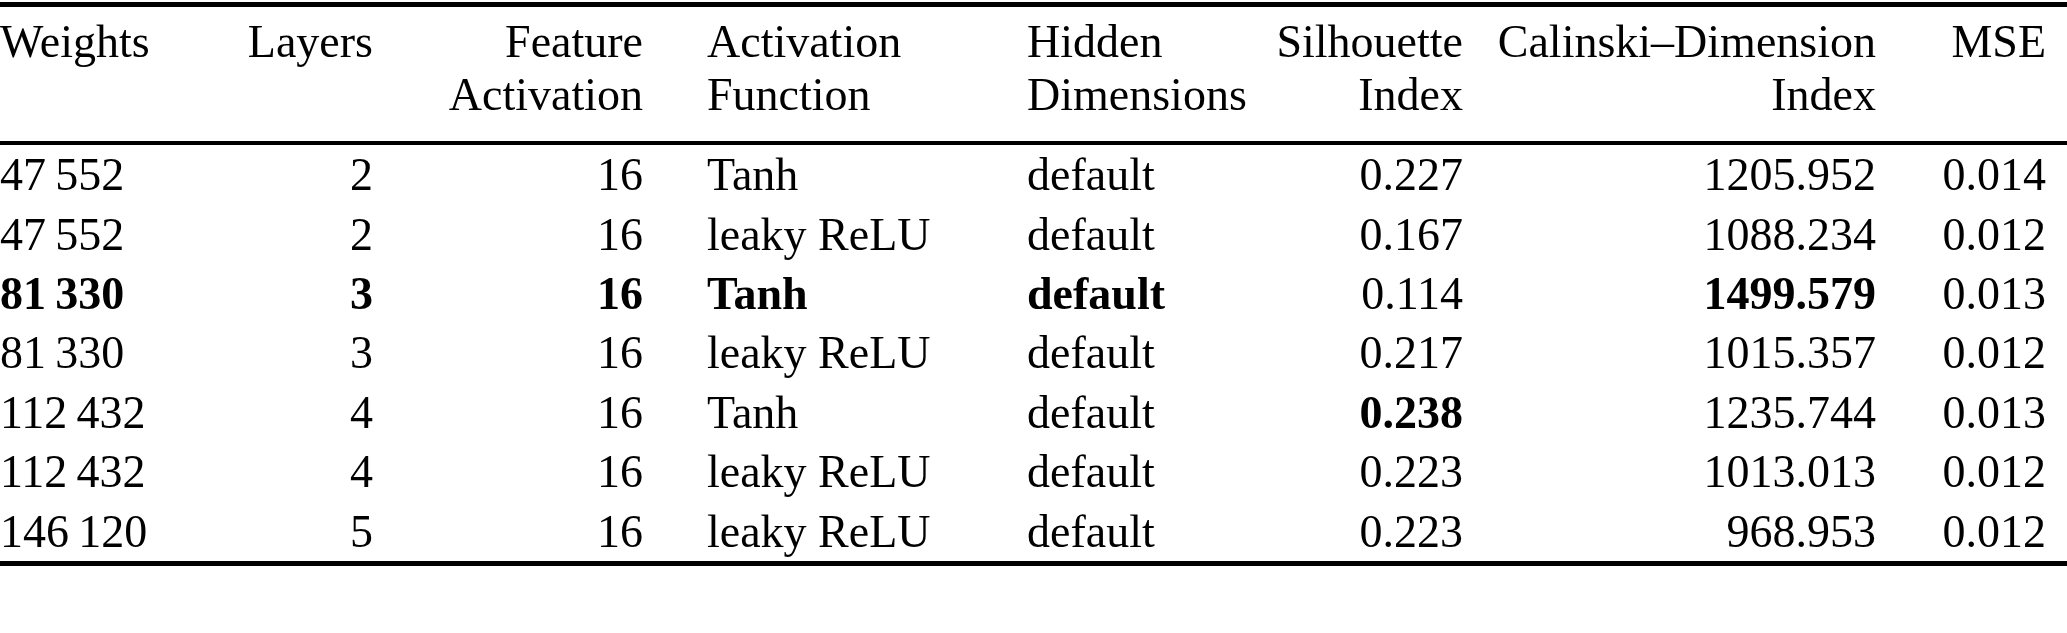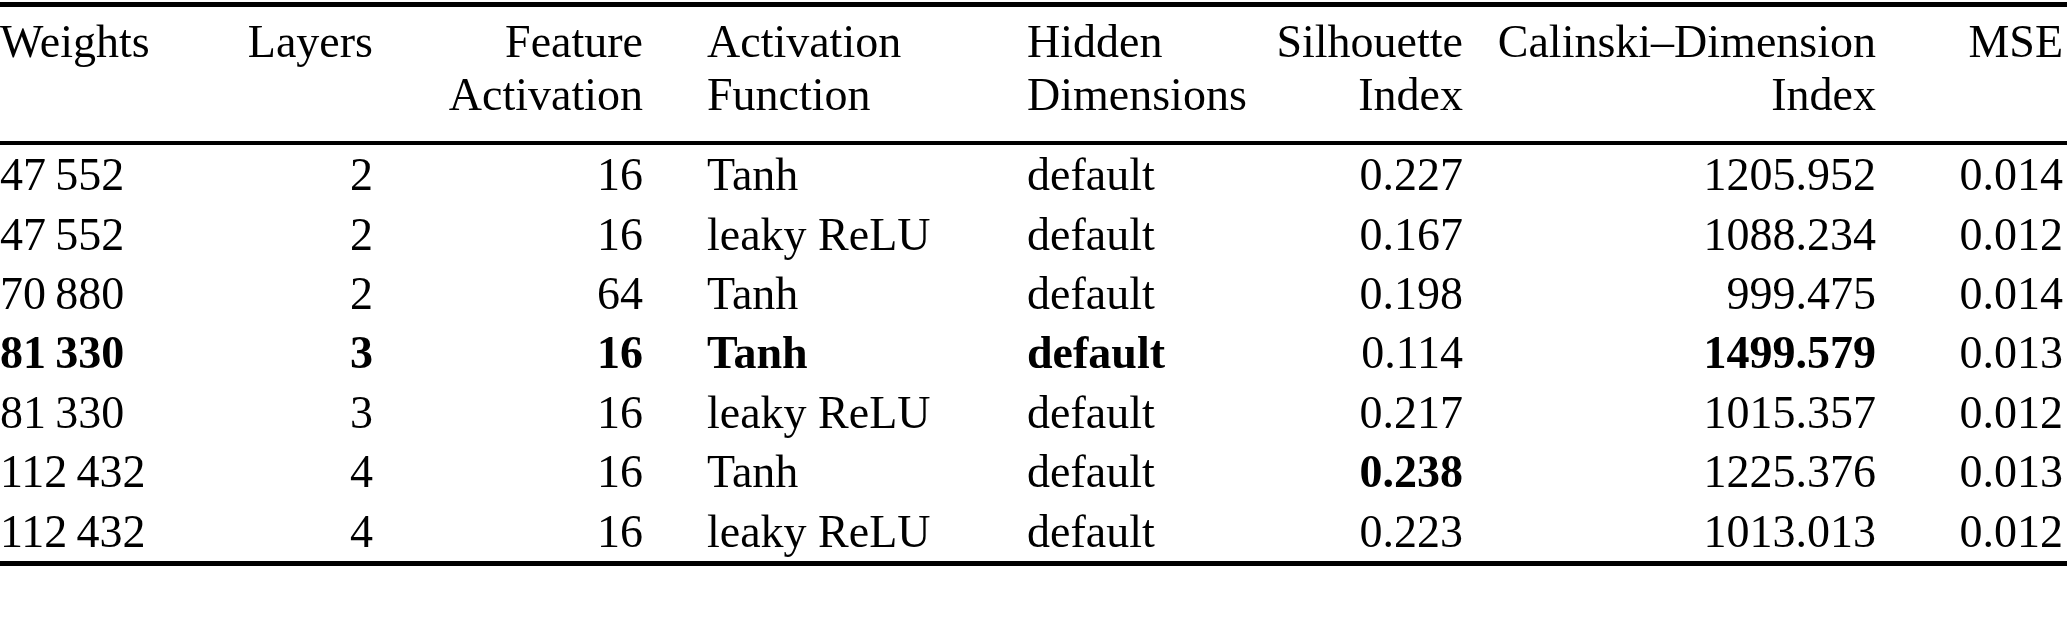--- a/index.html
+++ b/index.html
@@ -32,21 +32,21 @@
     font-size: 46px;
     height: 59.4px;
     padding: 0;
     vertical-align: middle;
     white-space: nowrap;
   }
   .align-left  { text-align: left; }
   .align-right { text-align: right; }
   .col-0 { }
   .col-3 { padding-left: 64px; }
-  .col-7 { padding-right: 4px; }
+  .col-7 { padding-right: 21px; }
   .bold { font-weight: 700; }
 </style>
 </head>
 <body>
 
 <div class="page">
   <table class="results">
     <colgroup id="colgroup">
         <col style="width: 230px;">
         <col style="width: 143px;">
@@ -108,30 +108,20 @@
           <td class="col-0 align-left">47 552</td>
           <td class="col-1 align-right">2</td>
           <td class="col-2 align-right">16</td>
           <td class="col-3 align-left">leaky ReLU</td>
           <td class="col-4 align-left">default</td>
           <td class="col-5 align-right">0.167</td>
           <td class="col-6 align-right">1088.234</td>
           <td class="col-7 align-right">0.012</td>
         </tr>
         <tr>
-          <td class="col-0 align-left">70 880</td>
-          <td class="col-1 align-right">2</td>
-          <td class="col-2 align-right">64</td>
-          <td class="col-3 align-left">Tanh</td>
-          <td class="col-4 align-left">default</td>
-          <td class="col-5 align-right">0.198</td>
-          <td class="col-6 align-right">999.475</td>
-          <td class="col-7 align-right">0.014</td>
-        </tr>
-        <tr>
           <td class="col-0 align-left bold">81 330</td>
           <td class="col-1 align-right bold">3</td>
           <td class="col-2 align-right bold">16</td>
           <td class="col-3 align-left bold">Tanh</td>
           <td class="col-4 align-left bold">default</td>
           <td class="col-5 align-right">0.114</td>
           <td class="col-6 align-right bold">1499.579</td>
           <td class="col-7 align-right">0.013</td>
         </tr>
         <tr>
@@ -144,28 +134,38 @@
           <td class="col-6 align-right">1015.357</td>
           <td class="col-7 align-right">0.012</td>
         </tr>
         <tr>
           <td class="col-0 align-left">112 432</td>
           <td class="col-1 align-right">4</td>
           <td class="col-2 align-right">16</td>
           <td class="col-3 align-left">Tanh</td>
           <td class="col-4 align-left">default</td>
           <td class="col-5 align-right bold">0.238</td>
-          <td class="col-6 align-right">1225.376</td>
+          <td class="col-6 align-right">1235.744</td>
           <td class="col-7 align-right">0.013</td>
         </tr>
         <tr>
           <td class="col-0 align-left">112 432</td>
           <td class="col-1 align-right">4</td>
           <td class="col-2 align-right">16</td>
           <td class="col-3 align-left">leaky ReLU</td>
           <td class="col-4 align-left">default</td>
           <td class="col-5 align-right">0.223</td>
           <td class="col-6 align-right">1013.013</td>
           <td class="col-7 align-right">0.012</td>
         </tr>
+        <tr>
+          <td class="col-0 align-left">146 120</td>
+          <td class="col-1 align-right">5</td>
+          <td class="col-2 align-right">16</td>
+          <td class="col-3 align-left">leaky ReLU</td>
+          <td class="col-4 align-left">default</td>
+          <td class="col-5 align-right">0.223</td>
+          <td class="col-6 align-right">968.953</td>
+          <td class="col-7 align-right">0.012</td>
+        </tr>
       </tbody>
   </table>
 </div>
 
 </body></html>

